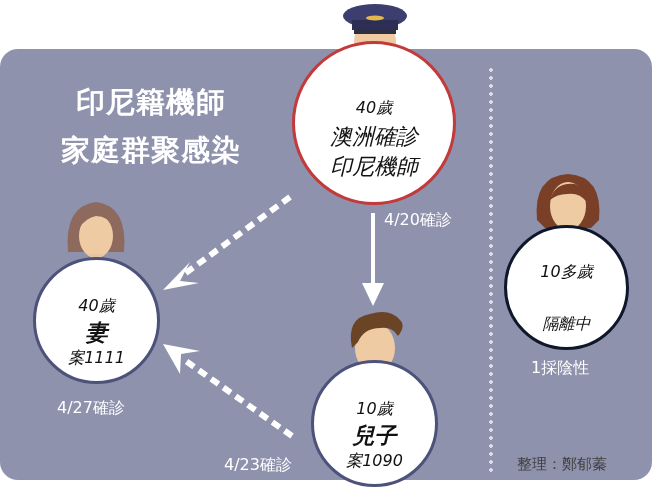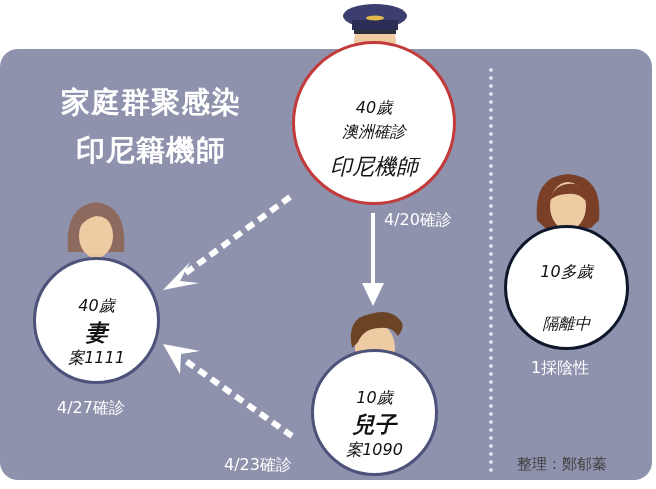--- a/index.html
+++ b/index.html
@@ -11,39 +11,39 @@
            font-weight: bold; font-size: 29px; line-height: 48px; text-align: center;
            letter-spacing: 1px; }
   .title div { white-space: nowrap; }
   .divider { position: absolute; left: 489px; top: 66px; width: 4px; height: 406px;
              background-image: radial-gradient(circle, #d9dbe6 1.6px, transparent 2px);
              background-size: 4px 8px; background-repeat: repeat-y; }
   .circle { position: absolute; border-radius: 50%; background: #ffffff;
             box-sizing: border-box; text-align: center; color: #111; font-style: italic; }
   .pilot-circle { left: 292px; top: 41px; width: 164px; height: 164px; border: 3px solid #c23a3a; }
   .wife-circle  { left: 33px; top: 257px; width: 127px; height: 127px; border: 3px solid #4d527a; }
-  .son-circle   { left: 311px; top: 349px; width: 127px; height: 127px; border: 3px solid #4d527a; }
+  .son-circle   { left: 311px; top: 360px; width: 127px; height: 127px; border: 3px solid #4d527a; }
   .dau-circle   { left: 504px; top: 225px; width: 125px; height: 125px; border: 3px solid #0f172a; }
   .txt { position: absolute; left: 0; right: 0; text-align: center; white-space: nowrap; }
   .age { font-size: 16px; }
   .name-big { font-size: 22px; font-weight: bold; }
   .case { font-size: 16px; }
   .label { position: absolute; color: #ffffff; font-weight: normal; font-size: 16px; white-space: nowrap; }
   .credit { position: absolute; left: 517px; top: 455px; font-size: 15px; color: #404040; white-space: nowrap; }
   svg.arrows { position: absolute; left: 0; top: 0; }
   .avatar { position: absolute; }
 </style>
 </head>
 <body>
 
 <div class="panel"></div>
 
 <div class="title">
+  <div>印尼籍機師</div>
   <div>家庭群聚感染</div>
-  <div>印尼籍機師</div>
 </div>
 
 <div class="divider"></div>
 
 <svg class="arrows" width="656" height="489">
 
   <g>
     <line x1="373" y1="213" x2="373" y2="290" stroke="#ffffff" stroke-width="4"></line>
     <polygon points="362,283 384,283 373,306" fill="#ffffff"></polygon>
   </g>
@@ -68,21 +68,21 @@
   <rect x="37" y="60" width="16" height="12" fill="#e9c49a"></rect>
   <ellipse cx="45" cy="42" rx="21" ry="25" fill="#efcba3"></ellipse>
   <rect x="24" y="22" width="42" height="12" fill="#2e2f3f"></rect>
   <ellipse cx="45" cy="16" rx="32" ry="12" fill="#3b3e6e"></ellipse>
   <rect x="22" y="20" width="46" height="10" fill="#2c2e55"></rect>
   <ellipse cx="45" cy="18" rx="9" ry="2.5" fill="#e2b94a"></ellipse>
 </svg>
 
 <div class="circle pilot-circle">
   <div class="txt age" style="top:54px;">40歲</div>
-  <div class="txt" style="top:78px; font-size:16px;">澳洲確診</div>
+  <div class="txt" style="top:78px; font-size:22px;">澳洲確診</div>
   <div class="txt" style="top:108px; font-size:22px;">印尼機師</div>
 </div>
 
 <svg class="avatar" style="left:60px; top:198px;" width="72" height="100">
   <path d="M8,54 Q4,8 36,4 Q68,8 64,54 Z" fill="#8d6a5d"></path>
   <ellipse cx="36" cy="38" rx="17" ry="22" fill="#efcba3"></ellipse>
   <path d="M19,30 Q24,10 36,10 Q44,14 54,30 Q48,18 36,18 Q26,20 19,30 Z" fill="#8d6a5d"></path>
   <rect x="30" y="56" width="12" height="10" fill="#e9c49a"></rect>
   <rect x="8" y="66" width="56" height="34" fill="#50506a"></rect>
   <ellipse cx="29" cy="68" rx="9" ry="5" fill="#ffffff"></ellipse>

